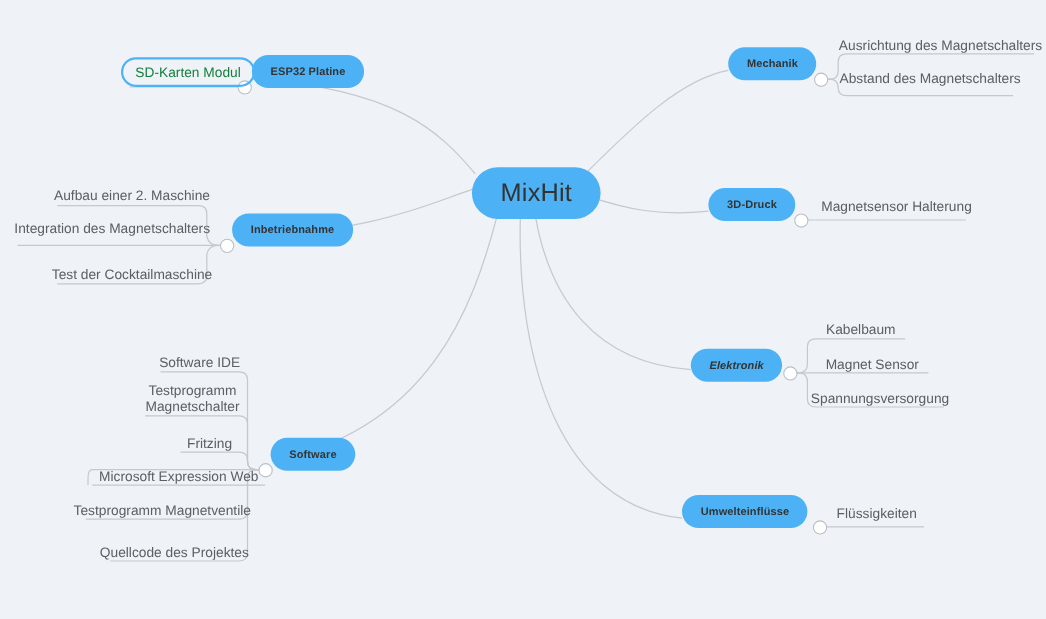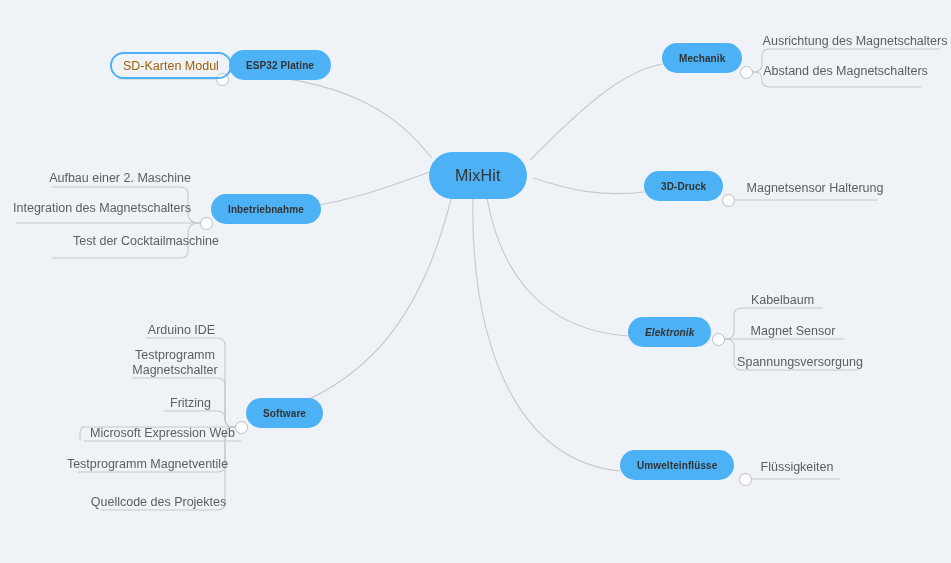--- a/index.html
+++ b/index.html
@@ -25,21 +25,21 @@
     display: flex;
     align-items: center;
     justify-content: center;
     white-space: nowrap;
   }
   
   .root-node {
     background: #4db2f5;
     color: #333333;
     border-radius: 26px;
-    font-size: 16px;
+    font-size: 23px;
     font-weight: 400;
     padding: 0 26px;
     height: 47px;
     letter-spacing: 0.2px;
   }
   
   .branch-node {
     background: #4db2f5;
     color: #333333;
     border-radius: 18px;
@@ -62,21 +62,21 @@
   .leaf-node.multiline {
     white-space: normal;
     text-align: center;
     line-height: 15px;
   }
   
   .selected-node {
     border: 2px solid #4db2f5;
     border-radius: 14px;
     background: transparent;
-    color: #a16207;
+    color: #15803d;
     font-size: 12.5px;
     height: 27px;
     padding: 0 11px;
   }
   
   .joint {
     position: absolute;
     width: 13px; height: 13px;
     border-radius: 50%;
     background: #ffffff;
@@ -138,25 +138,25 @@
   <div class="node root-node" style="left:429px; top:152px;">MixHit</div>
 
   <div class="node branch-node" style="left:229px; top:50px;">ESP32 Platine</div>
   <div class="joint" style="left:216px; top:73px;"></div>
   <div class="node selected-node" style="left:110px; top:52px;">SD-Karten Modul</div>
 
   <div class="node branch-node" style="left:211px; top:194px;">Inbetriebnahme</div>
   <div class="joint" style="left:200px; top:217px;"></div>
   <div class="node leaf-node" style="left:52px; top:170px; width:136px; height:16px;">Aufbau einer 2. Maschine</div>
   <div class="node leaf-node" style="left:16px; top:200px; width:172px; height:16px;">Integration des Magnetschalters</div>
-  <div class="node leaf-node" style="left:52px; top:233px; width:136px; height:16px;margin-left:26px;">Test der Cocktailmaschine</div>
+  <div class="node leaf-node" style="left:52px; top:242px; width:136px; height:16px;">Test der Cocktailmaschine</div>
 
   <div class="node branch-node" style="left:246px; top:398px;">Software</div>
   <div class="joint" style="left:235px; top:421px;"></div>
-  <div class="node leaf-node" style="left:146px; top:322px; width:71px; height:16px;">Arduino IDE</div>
+  <div class="node leaf-node" style="left:146px; top:322px; width:71px; height:16px;">Software IDE</div>
   <div class="node leaf-node multiline" style="left:132px; top:347px; width:86px; height:32px;">Testprogramm Magnetschalter</div>
   <div class="node leaf-node" style="left:164px; top:395px; width:53px; height:16px;">Fritzing</div>
   <div class="node leaf-node" style="left:84px; top:425px; width:157px; height:16px;">Microsoft Expression Web</div>
   <div class="node leaf-node" style="left:78px; top:456px; width:139px; height:16px;">Testprogramm Magnetventile</div>
   <div class="node leaf-node" style="left:100px; top:494px; width:117px; height:16px;">Quellcode des Projektes</div>
 
   <div class="node branch-node" style="left:662px; top:43px;">Mechanik</div>
   <div class="joint" style="left:740px; top:66px;"></div>
   <div class="node leaf-node" style="left:770px; top:33px; width:170px; height:16px;">Ausrichtung des Magnetschalters</div>
   <div class="node leaf-node" style="left:770px; top:63px; width:151px; height:16px;">Abstand des Magnetschalters</div>

